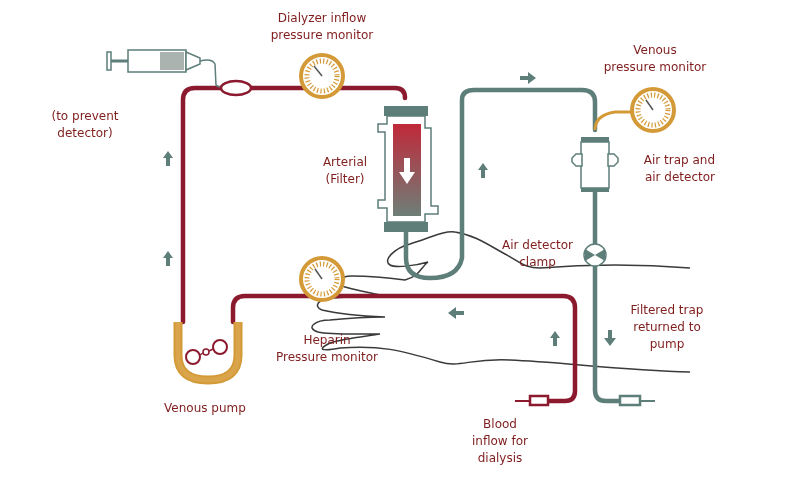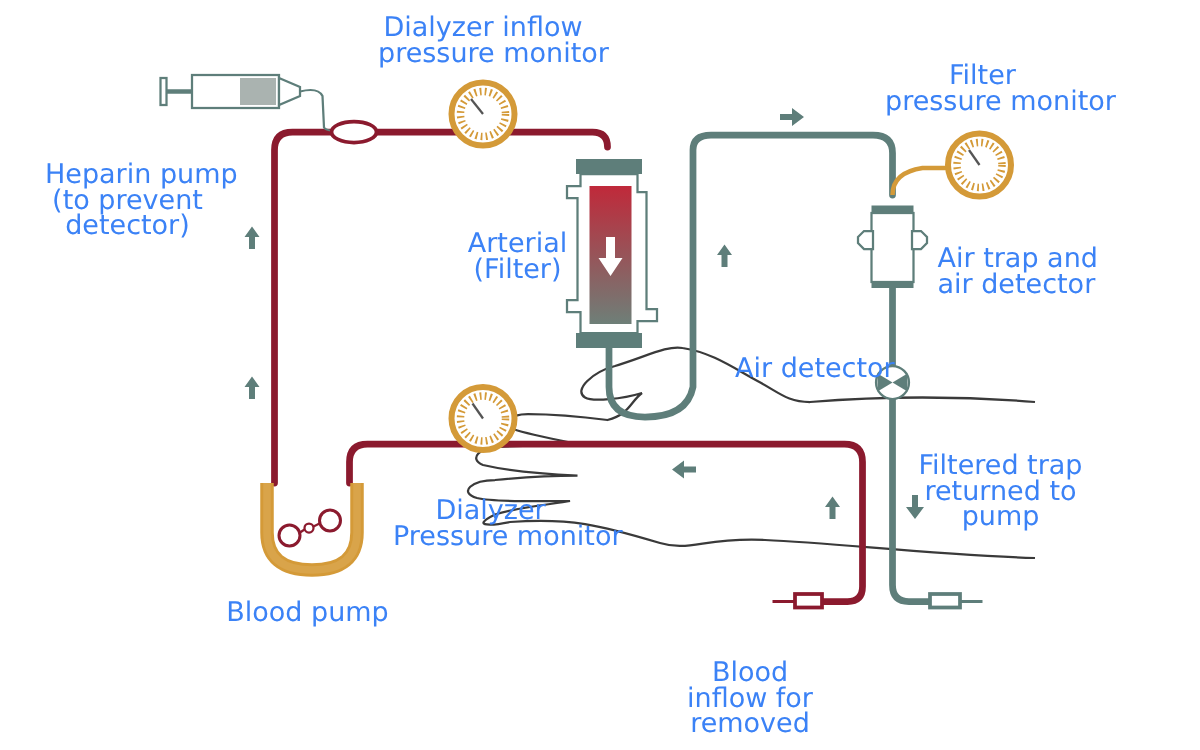--- a/index.html
+++ b/index.html
@@ -1,18 +1,18 @@
 <!DOCTYPE html>
 <html><head>
 <meta charset="utf-8">
 <style>
   html, body { margin:0; padding:0; background:#ffffff; }
   body { width:800px; height:500px; position:relative; overflow:hidden; font-family:"DejaVu Sans", sans-serif; }
   svg { position:absolute; left:0; top:0; }
-  .lbl { position:absolute; font-size:18px; color:#3b82f6; text-align:center; line-height:17px; white-space:nowrap; font-family:"DejaVu Sans", sans-serif; }
+  .lbl { position:absolute; font-size:12px; color:#7f1d1d; text-align:center; line-height:17px; white-space:nowrap; font-family:"DejaVu Sans", sans-serif; }
   .lbl div { display:block; }
 </style>
 </head>
 <body>
 
 <svg width="800" height="500" viewBox="0 0 800 500">
 
   <path fill="none" stroke="#3a3a3a" stroke-width="1.5" d="M690,372 C620,370 560,362 510,360 C470,358 460,368 440,362 C400,350 380,345 340,348
        C330,350 312,352 330,343 C345,338 370,336 380,334
        C360,334 330,335 318,332 C305,328 315,320 330,320
@@ -110,48 +110,48 @@
     <path d="M550,338 L555,331 L560,338 L557,338 L557,346 L553,346 L553,338 Z"></path>
     <path d="M604,338 L608,338 L608,330 L612,330 L612,338 L616,338 L610,346 Z"></path>
   </g>
 </svg>
 
 <div class="lbl" style="left:252px;top:10px;width:140px;">
   <div>Dialyzer inflow</div>
   <div>pressure monitor</div>
 </div>
 <div class="lbl" style="left:590px;top:42px;width:130px;">
-  <div>Filter</div>
+  <div>Venous</div>
   <div>pressure monitor</div>
 </div>
 <div class="lbl" style="left:30px;top:108px;width:110px;">
-  <div>Heparin pump</div>
   <div>(to prevent</div>
   <div>detector)</div>
 </div>
 <div class="lbl" style="left:310px;top:154px;width:70px;">
   <div>Arterial</div>
   <div>(Filter)</div>
 </div>
-<div class="lbl" style="left:625px;top:164px;width:90px;text-align:center;">
+<div class="lbl" style="left:625px;top:152px;width:90px;text-align:right;">
   <div>Air trap and</div>
   <div>air detector</div>
 </div>
 <div class="lbl" style="left:490px;top:237px;width:95px;">
   <div>Air detector</div>
+  <div>clamp</div>
 </div>
 <div class="lbl" style="left:612px;top:302px;width:110px;">
   <div>Filtered trap</div>
   <div>returned to</div>
   <div>pump</div>
 </div>
 <div class="lbl" style="left:262px;top:332px;width:130px;">
-  <div>Dialyzer</div>
+  <div>Heparin</div>
   <div>Pressure monitor</div>
 </div>
 <div class="lbl" style="left:150px;top:400px;width:110px;">
-  <div>Blood pump</div>
+  <div>Venous pump</div>
 </div>
-<div class="lbl" style="left:450px;top:440px;width:100px;">
+<div class="lbl" style="left:450px;top:416px;width:100px;">
   <div>Blood</div>
   <div>inflow for</div>
-  <div>removed</div>
+  <div>dialysis</div>
 </div>
 
 </body></html>

